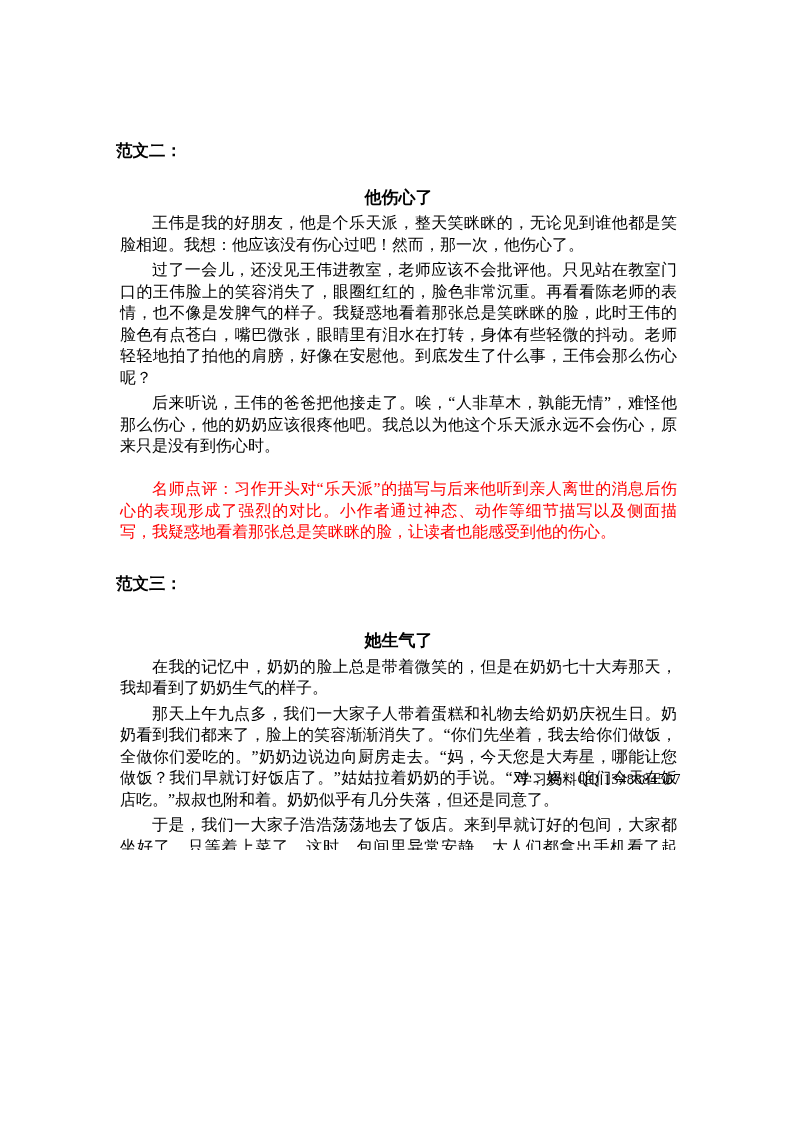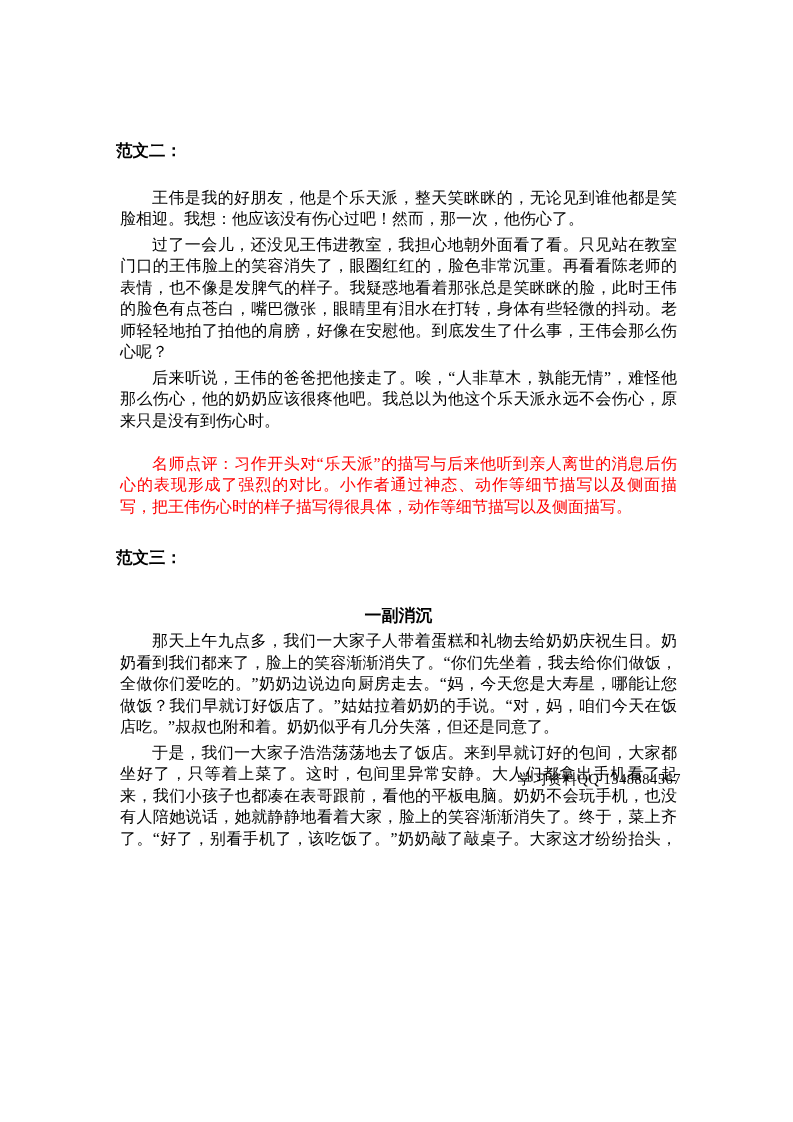--- a/index.html
+++ b/index.html
@@ -59,33 +59,35 @@
   }
 </style>
 </head>
 <body>
 
 <div class="page">
 
   <div class="section">
     <p class="section-label">范文二：</p>
 
+    <h2 class="essay-title">他伤心了</h2>
 
     <p class="para">王伟是我的好朋友，他是个乐天派，整天笑眯眯的，无论见到谁他都是笑脸相迎。我想：他应该没有伤心过吧！然而，那一次，他伤心了。</p>
-    <p class="para">过了一会儿，还没见王伟进教室，我担心地朝外面看了看。只见站在教室门口的王伟脸上的笑容消失了，眼圈红红的，脸色非常沉重。再看看陈老师的表情，也不像是发脾气的样子。我疑惑地看着那张总是笑眯眯的脸，此时王伟的脸色有点苍白，嘴巴微张，眼睛里有泪水在打转，身体有些轻微的抖动。老师轻轻地拍了拍他的肩膀，好像在安慰他。到底发生了什么事，王伟会那么伤心呢？</p>
+    <p class="para">过了一会儿，还没见王伟进教室，老师应该不会批评他。只见站在教室门口的王伟脸上的笑容消失了，眼圈红红的，脸色非常沉重。再看看陈老师的表情，也不像是发脾气的样子。我疑惑地看着那张总是笑眯眯的脸，此时王伟的脸色有点苍白，嘴巴微张，眼睛里有泪水在打转，身体有些轻微的抖动。老师轻轻地拍了拍他的肩膀，好像在安慰他。到底发生了什么事，王伟会那么伤心呢？</p>
     <p class="para">后来听说，王伟的爸爸把他接走了。唉，“人非草木，孰能无情”，难怪他那么伤心，他的奶奶应该很疼他吧。我总以为他这个乐天派永远不会伤心，原来只是没有到伤心时。</p>
 
-    <p class="para comment">名师点评：习作开头对“乐天派”的描写与后来他听到亲人离世的消息后伤心的表现形成了强烈的对比。小作者通过神态、动作等细节描写以及侧面描写，把王伟伤心时的样子描写得很具体，动作等细节描写以及侧面描写。</p>
+    <p class="para comment">名师点评：习作开头对“乐天派”的描写与后来他听到亲人离世的消息后伤心的表现形成了强烈的对比。小作者通过神态、动作等细节描写以及侧面描写，我疑惑地看着那张总是笑眯眯的脸，让读者也能感受到他的伤心。</p>
   </div>
 
   <div class="section">
     <p class="section-label essay3-label">范文三：</p>
 
-    <h2 class="essay-title">一副消沉</h2>
+    <h2 class="essay-title">她生气了</h2>
 
+    <p class="para">在我的记忆中，奶奶的脸上总是带着微笑的，但是在奶奶七十大寿那天，我却看到了奶奶生气的样子。</p>
     <p class="para">那天上午九点多，我们一大家子人带着蛋糕和礼物去给奶奶庆祝生日。奶奶看到我们都来了，脸上的笑容渐渐消失了。“你们先坐着，我去给你们做饭，全做你们爱吃的。”奶奶边说边向厨房走去。“妈，今天您是大寿星，哪能让您做饭？我们早就订好饭店了。”姑姑拉着奶奶的手说。“对，妈，咱们今天在饭店吃。”叔叔也附和着。奶奶似乎有几分失落，但还是同意了。</p>
     <p class="para">于是，我们一大家子浩浩荡荡地去了饭店。来到早就订好的包间，大家都坐好了，只等着上菜了。这时，包间里异常安静。大人们都拿出手机看了起来，我们小孩子也都凑在表哥跟前，看他的平板电脑。奶奶不会玩手机，也没有人陪她说话，她就静静地看着大家，脸上的笑容渐渐消失了。终于，菜上齐了。“好了，别看手机了，该吃饭了。”奶奶敲了敲桌子。大家这才纷纷抬头，准备吃饭。姑</p>
   </div>
 
   <div class="footer">
     <span>学习资料QQ  1348884567</span>
   </div>
 
 </div>
 

